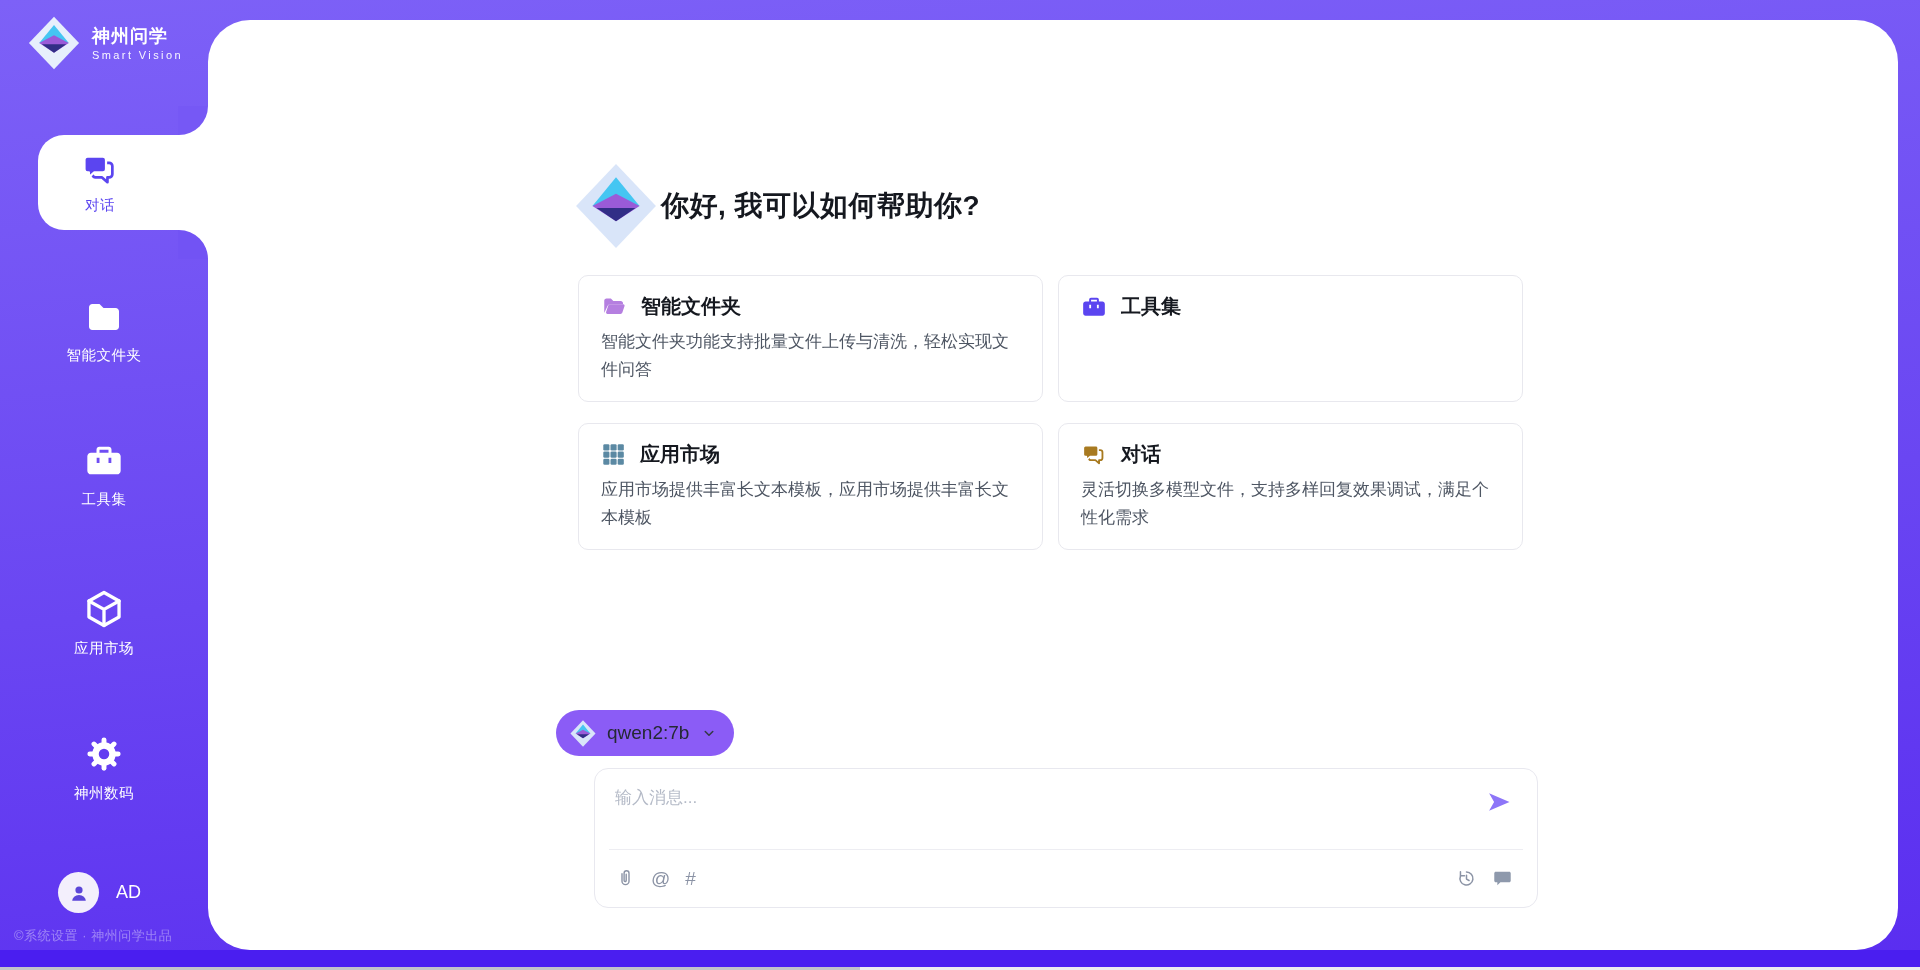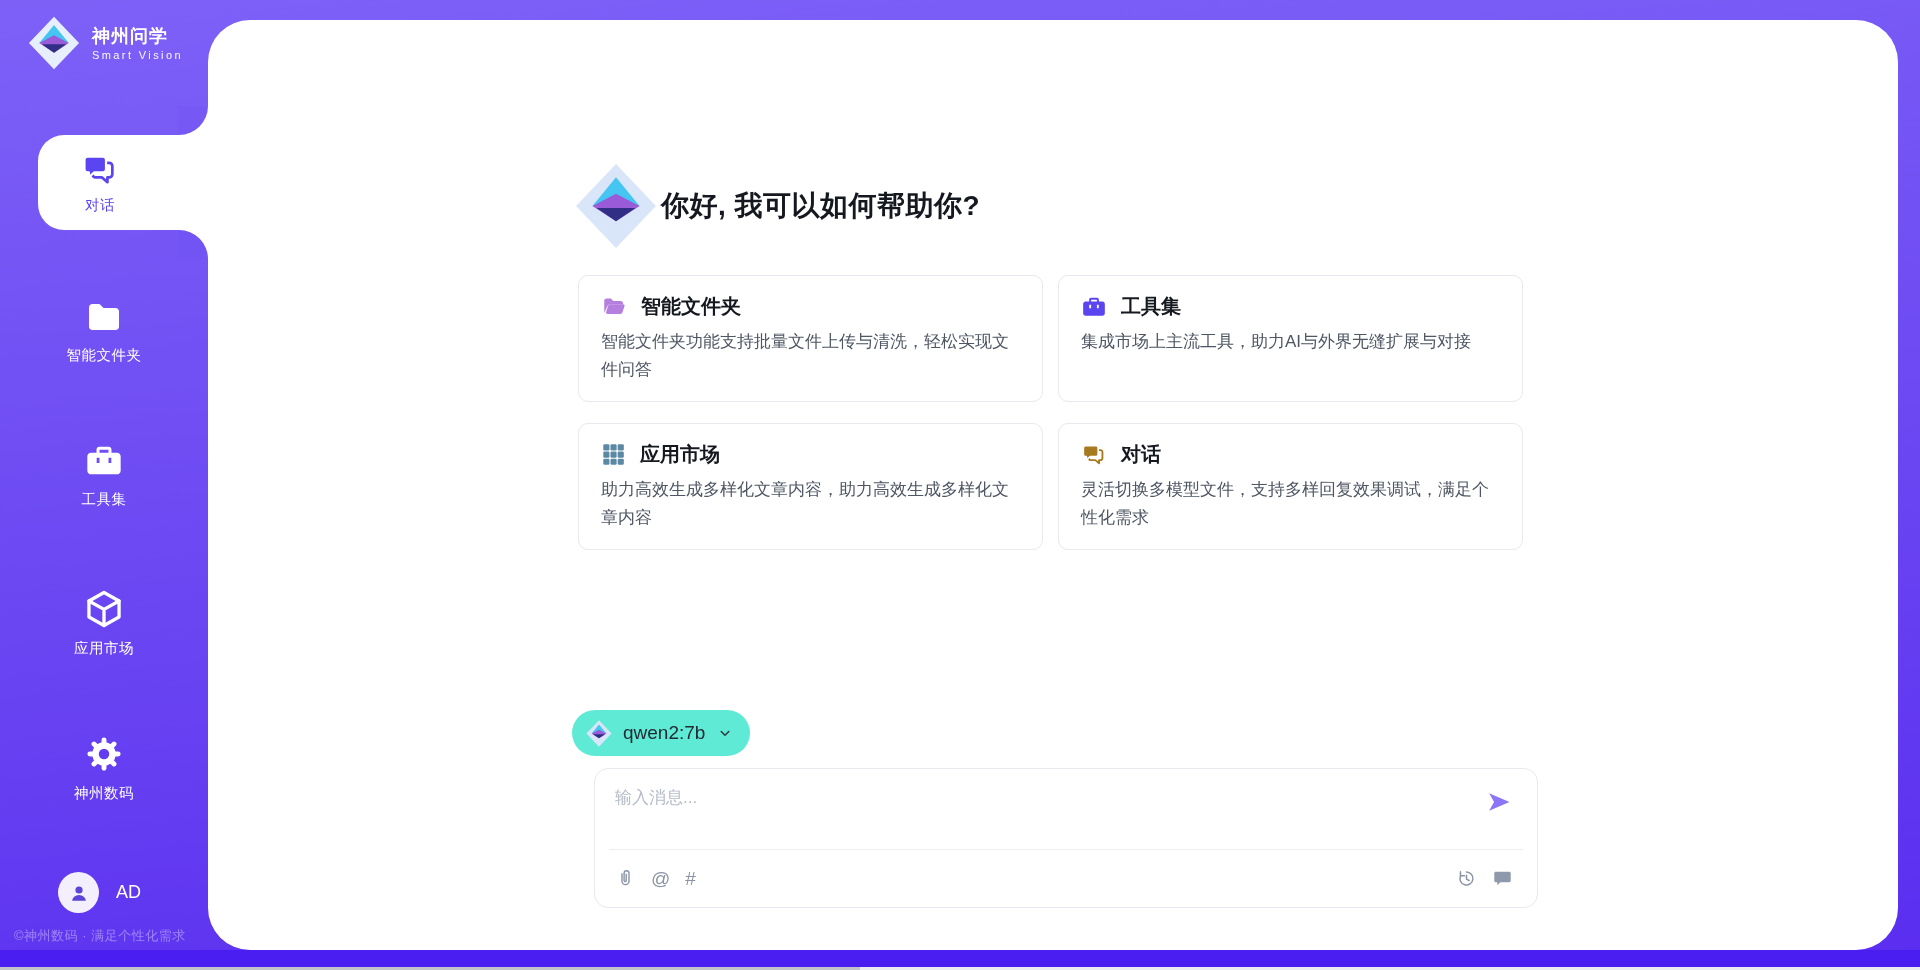--- a/index.html
+++ b/index.html
@@ -41,22 +41,22 @@
   .hero { position:absolute; left:367px; top:143px; display:flex; align-items:center; gap:4px; }
   .hero h1 { font-size:28px; font-weight:700; color:#15181f; letter-spacing:.5px; }
 
   .cards { position:absolute; left:370px; top:255px; width:945px;
            display:grid; grid-template-columns:465px 465px; grid-auto-rows:127px; gap:21px 15px; }
   .card { background:#fff; border:1.5px solid #e8e8ee; border-radius:10px; padding:17px 22px; cursor:pointer; }
   .card-head { display:flex; align-items:center; gap:14px; }
   .card-title { font-size:20px; font-weight:700; color:#15181f; }
   .card-desc { margin-top:8px; font-size:17px; line-height:28px; color:#4e5663; }
 
-  .model-pill { position:absolute; left:364px; top:690px; height:46px; border-radius:23px;
-                background:#5eead4; display:flex; align-items:center; gap:11px; padding:0 16px 0 14px; cursor:pointer; }
+  .model-pill { position:absolute; left:348px; top:690px; height:46px; border-radius:23px;
+                background:#8b5cf6; display:flex; align-items:center; gap:11px; padding:0 16px 0 14px; cursor:pointer; }
   .model-name { font-size:19px; color:#242933; font-weight:500; }
 
   .composer { position:absolute; left:386px; top:748px; width:944px; height:140px;
               border:1.5px solid #e8e8ef; border-radius:14px; background:#fff; }
   .composer-input { position:absolute; left:20px; top:12px; width:840px; height:34px; border:none; outline:none;
                     font-size:17px; color:#333a45; font-family:inherit; background:transparent; }
   .composer-input::placeholder { color:#b4bac7; }
   .send-btn { position:absolute; right:24px; top:19px; width:28px; height:28px; cursor:pointer; }
   .composer-divider { position:absolute; left:14px; right:14px; top:80px; height:1px; background:#ededf2; }
   .composer-toolbar { position:absolute; left:20px; right:24px; bottom:0; height:58px;
@@ -155,21 +155,21 @@
     <div class="user-row">
       <span class="avatar">
         <svg width="24" height="24" viewBox="0 0 24 24">
           <circle cx="12" cy="9" r="3.6" fill="#5b45d8"></circle>
           <path d="M5.2 19.8a6.8 5.9 0 0 1 13.6 0z" fill="#5b45d8"></path>
         </svg>
       </span>
       <span class="user-name">AD</span>
     </div>
 
-    <div class="copyright">©神州数码 · 满足个性化需求</div>
+    <div class="copyright">©系统设置 · 神州问学出品</div>
   </aside>
 
   <main class="main">
 
     <section class="hero">
       <svg width="82" height="86" viewBox="0 0 80 84">
         <polygon points="40,1 79,42 40,83 1,42" fill="#d9e5f9"></polygon>
         <polygon points="40,14 63,42 17,42" fill="#45c6f2"></polygon>
         <polygon points="40,30 63,42 40,57 17,42" fill="#9a5bd8"></polygon>
         <polygon points="40,57 59,44 21,44" fill="#312e86"></polygon>
@@ -194,41 +194,40 @@
 
       <div class="card">
         <div class="card-head">
           <span class="tool-icon" style="color: rgb(91, 69, 240);">
             <svg width="26" height="26" viewBox="0 0 24 24">
               <path fill-rule="evenodd" fill="currentColor" d="M9.2 3.5h5.6c.95 0 1.7.76 1.7 1.7V7h3.3c1.2 0 2.2 1 2.2 2.2v8.6c0 1.2-1 2.2-2.2 2.2H4.2C3 20 2 19 2 17.8V9.2C2 8 3 7 4.2 7h3.3V5.2c0-.94.76-1.7 1.7-1.7zM9.3 7h5.4V5.3H9.3zM7.6 10h1.7v3.2H7.6zm7.1 0h1.7v3.2h-1.7z"></path>
             </svg>
           </span>
           <span class="card-title">工具集</span>
         </div>
-        <div class="card-desc">集成市场上主流工具，助力AI与外界无缝扩展与对接</div>
       </div>
 
       <div class="card">
         <div class="card-head">
           <span class="tool-icon" style="color: rgb(91, 137, 163);">
             <svg width="25" height="25" viewBox="0 0 24 24" fill="currentColor">
               <rect x="2.2" y="2.2" width="5.9" height="5.9" rx="1.2"></rect>
                 <rect x="9.1" y="2.2" width="5.9" height="5.9" rx="1.2"></rect>
                 <rect x="16" y="2.2" width="5.9" height="5.9" rx="1.2"></rect>
               <rect x="2.2" y="9.1" width="5.9" height="5.9" rx="1.2"></rect>
                 <rect x="9.1" y="9.1" width="5.9" height="5.9" rx="1.2"></rect>
                 <rect x="16" y="9.1" width="5.9" height="5.9" rx="1.2"></rect>
               <rect x="2.2" y="16" width="5.9" height="5.9" rx="1.2"></rect>
                 <rect x="9.1" y="16" width="5.9" height="5.9" rx="1.2"></rect>
                 <rect x="16" y="16" width="5.9" height="5.9" rx="1.2"></rect>
             </svg>
           </span>
           <span class="card-title">应用市场</span>
         </div>
-        <div class="card-desc">助力高效生成多样化文章内容，助力高效生成多样化文章内容</div>
+        <div class="card-desc">应用市场提供丰富长文本模板，应用市场提供丰富长文本模板</div>
       </div>
 
       <div class="card">
         <div class="card-head">
           <span class="tool-icon" style="color: rgb(168, 122, 32);">
             <svg width="26" height="26" viewBox="0 0 24 24">
               <path d="M9.2 7.5h8.6a2 2 0 0 1 2 2v5.2a2 2 0 0 1-2 2h-1.1v3l-3.4-3h-4.1a2 2 0 0 1-2-2V9.5a2 2 0 0 1 2-2z" fill="none" stroke="currentColor" stroke-width="1.7" stroke-linejoin="round"></path>
               <path d="M4.2 3.5h9.6a2 2 0 0 1 2 2v6a2 2 0 0 1-2 2H8.4l-3.4 3v-3h-.8a2 2 0 0 1-2-2v-6a2 2 0 0 1 2-2z" fill="currentColor" stroke="#fff" stroke-width="1.4" stroke-linejoin="round"></path>
             </svg>
           </span>

